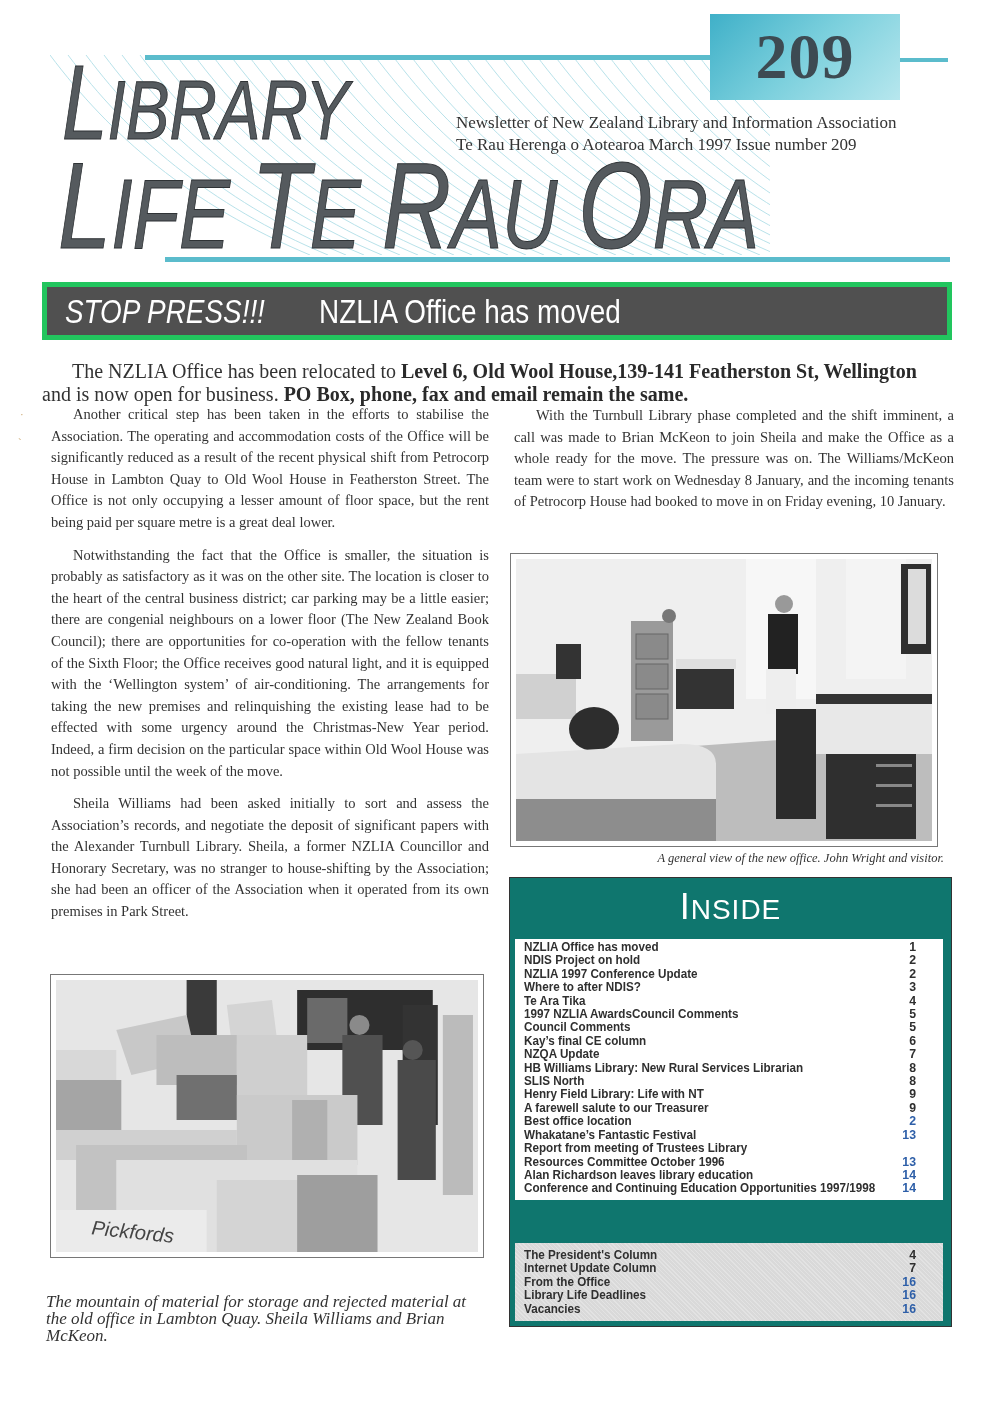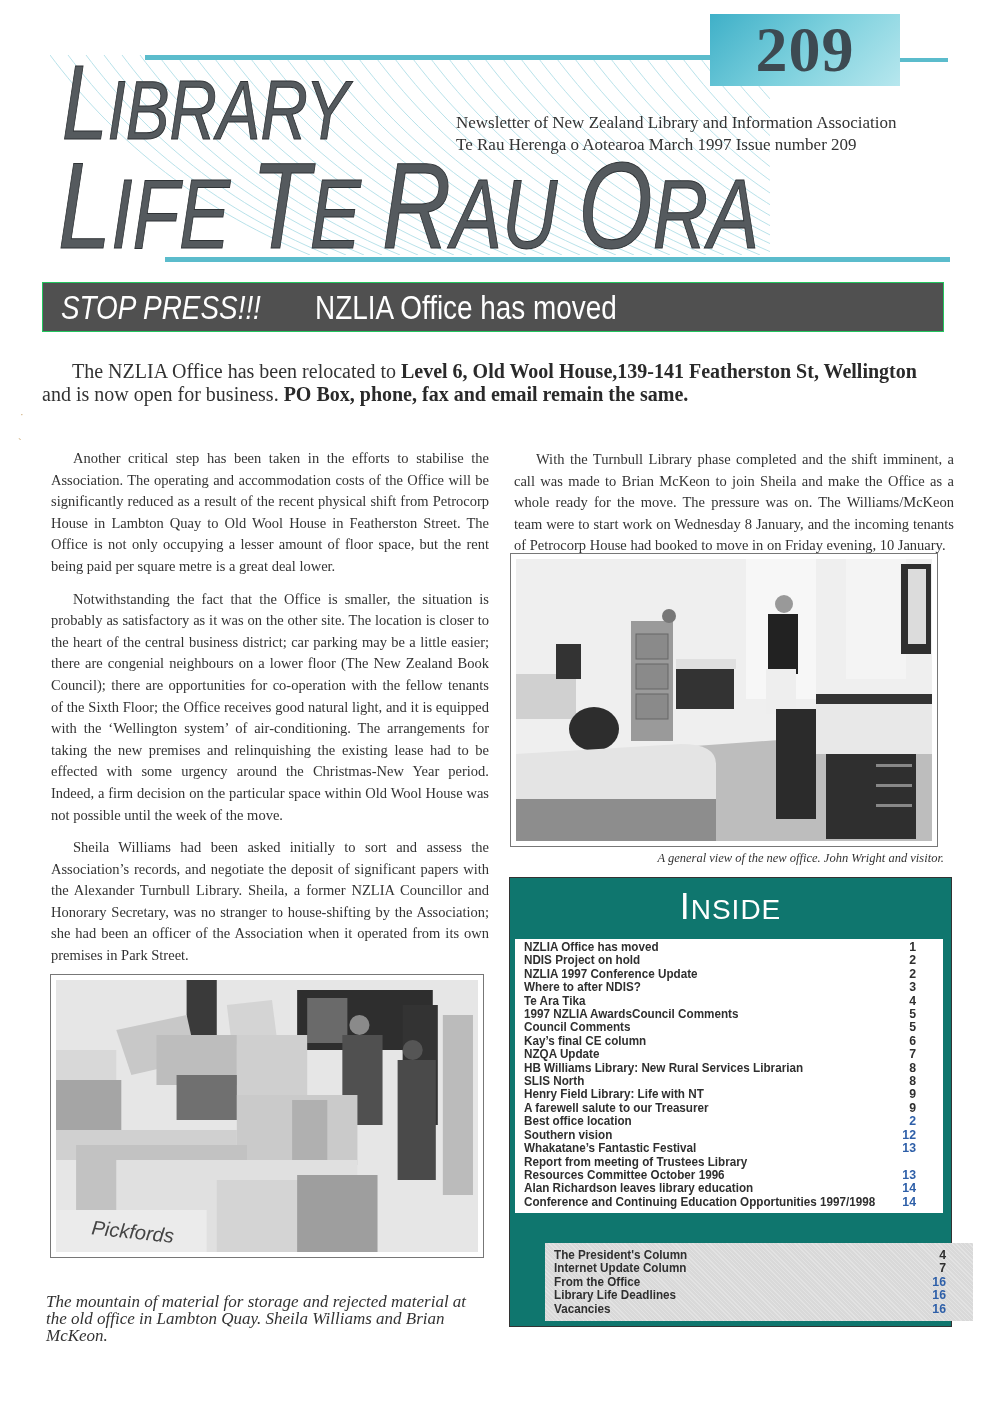--- a/index.html
+++ b/index.html
@@ -4,46 +4,46 @@
 <style>
   html, body { margin: 0; padding: 0; background: #ffffff; }
   body { width: 1000px; height: 1414px; position: relative; overflow: hidden; font-family: "Liberation Serif", "DejaVu Serif", serif; color: #333; }
 
   
   .masthead { position: absolute; left: 0; top: 0; width: 1000px; height: 270px; }
   .waves { position: absolute; left: 50px; top: 55px; width: 720px; height: 200px; }
   .rule-top { position: absolute; left: 145px; top: 55px; width: 565px; height: 5px; background: #5bbccc; }
   .rule-top-right { position: absolute; left: 898px; top: 58px; width: 50px; height: 4px; background: #5bbccc; }
   .rule-bottom { position: absolute; left: 165px; top: 257px; width: 785px; height: 5px; background: #5bbccc; }
-  .issue-box { position: absolute; left: 710px; top: 14px; width: 190px; height: 72px;
+  .issue-box { position: absolute; left: 710px; top: 14px; width: 190px; height: 86px;
     background: linear-gradient(135deg, #3fb0c8 0%, #7cd0dd 50%, #b7e7ee 100%);
     display: flex; align-items: center; justify-content: center; }
   .issue-box span { font-family: "Liberation Serif", serif; font-weight: bold; font-size: 64px; color: #3d4a52; letter-spacing: 1px; }
   .title { position: absolute; font-family: "Liberation Sans", sans-serif; font-style: italic; color: #555a5e;
     -webkit-text-stroke: 1px #2f3336; transform: scaleX(0.78); transform-origin: left top; white-space: nowrap; }
   .title-1 { left: 62px; top: 58px; font-size: 84px; line-height: 90px; }
   .title-2 { left: 58px; top: 156px; font-size: 98px; line-height: 100px; }
   .title .big { font-size: 1.25em; }
   .subtitle { position: absolute; left: 456px; top: 112px; font-size: 17px; line-height: 22px; color: #333; font-family: Liberation Serif, serif; }
 
   
   .headline-bar { position: absolute; left: 42px; top: 282px; width: 900px; height: 48px; background: #505050;
-    border: 1px solid #22c55e; display: flex; align-items: center; }
+    border: 5px solid #22c55e; display: flex; align-items: center; }
   .headline-bar .stop { font-family: "Liberation Sans", sans-serif; font-style: italic; color: #fff; font-size: 34px;
     margin-left: 18px; transform: scaleX(0.82); transform-origin: left center; white-space: nowrap; }
   .headline-bar .title-text { font-family: "Liberation Sans", sans-serif; color: #fff; font-size: 34px;
     position: absolute; left: 272px; transform: scaleX(0.82); transform-origin: left center; white-space: nowrap; }
 
   
   .lead { position: absolute; left: 42px; top: 360px; width: 905px; font-size: 20px; line-height: 23px; color: #333; }
   .lead .indent { display: inline-block; width: 30px; }
   .lead b { font-weight: bold; color: #2a2a2a; }
 
   
-  .col { position: absolute; font-size: 14.5px; line-height: 21.6px; text-align: justify; color: #333; margin-top: 44px; }
+  .col { position: absolute; font-size: 14.5px; line-height: 21.6px; text-align: justify; color: #333; }
   .col-left { left: 51px; top: 404px; width: 438px; }
   .col-right { left: 514px; top: 405px; width: 440px; }
   .col p { margin: 0 0 11px 0; text-indent: 22px; }
 
   
   .photo { position: absolute; border: 1.5px solid #777; background: #fff; }
   .photo .img { position: absolute; left: 5px; top: 5px; right: 5px; bottom: 5px; overflow: hidden; background: #d8d8d8; }
   .photo-office { left: 510px; top: 553px; width: 426px; height: 292px; }
   .photo-boxes { left: 50px; top: 974px; width: 432px; height: 282px; }
   .caption { position: absolute; font-style: italic; font-size: 12.5px; line-height: 16px; color: #333; }
@@ -55,21 +55,21 @@
   .inside-title { position: absolute; left: 0; top: 8px; width: 100%; text-align: center; color: #fff;
     font-family: "Liberation Sans", sans-serif; font-size: 28px; letter-spacing: 1px; }
   .inside-title .cap { font-size: 36px; }
   .toc { position: absolute; left: 5px; top: 61px; width: 428px; background: #fff; padding: 2px 0 4px 0; }
   .toc-row { display: flex; justify-content: space-between; font-family: "Liberation Sans", sans-serif; font-weight: bold;
     font-size: 12.3px; line-height: 13.4px; color: #2f2f2f; padding: 0 27px 0 9px; }
   .toc-row .t { transform: scaleX(0.95); transform-origin: left center; white-space: nowrap; }
   .toc-row .p { width: 22px; text-align: right; }
   .toc-row .p.blue { color: #2e5fa8; }
   .secondary { position: absolute; left: 5px; top: 365px; width: 428px; height: 78px; background: #d9d9d9;
-    background-image: repeating-linear-gradient(45deg, rgba(255,255,255,0.25) 0 1px, transparent 1px 3px); padding-top: 6px; box-sizing: border-box; margin-left: 30px; }
+    background-image: repeating-linear-gradient(45deg, rgba(255,255,255,0.25) 0 1px, transparent 1px 3px); padding-top: 6px; box-sizing: border-box; }
 
   .speck { position: absolute; color: #c9a36a; font-size: 11px; }
 </style>
 </head>
 <body>
 
 <div class="masthead">
   <svg class="waves" viewBox="0 0 720 200" preserveAspectRatio="none">
     <g stroke="#b8e2ea" stroke-width="1" fill="none" id="wave-group">
         <path d="M0,0 C60,80 140,150 260,200"></path>
@@ -281,24 +281,20 @@
       </div>
       <div class="toc-row">
         <span class="t">A farewell salute to our Treasurer</span>
         <span class="p">9</span>
       </div>
       <div class="toc-row">
         <span class="t">Best office location</span>
         <span class="p blue">2</span>
       </div>
       <div class="toc-row">
-        <span class="t">Southern vision</span>
-        <span class="p blue">12</span>
-      </div>
-      <div class="toc-row">
         <span class="t">Whakatane’s Fantastic Festival</span>
         <span class="p blue">13</span>
       </div>
       <div class="toc-row">
         <span class="t">Report from meeting of Trustees Library</span>
         <span class="p"></span>
       </div>
       <div class="toc-row">
         <span class="t">Resources Committee October 1996</span>
         <span class="p blue">13</span>

